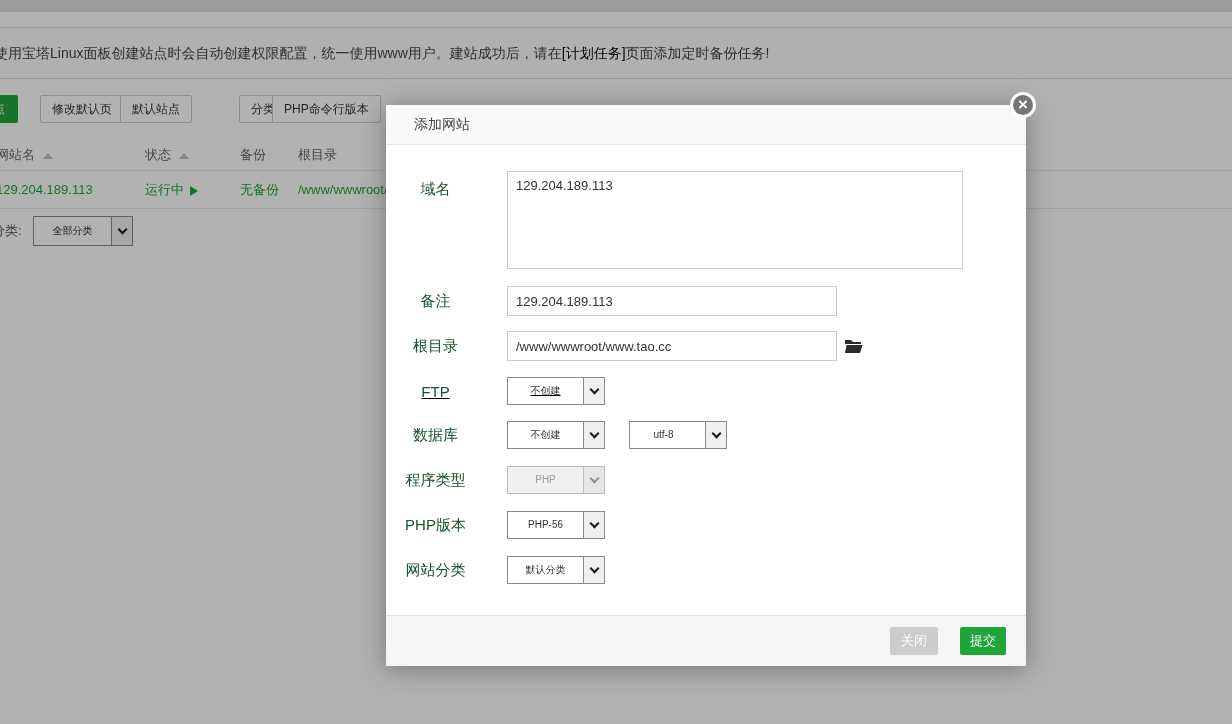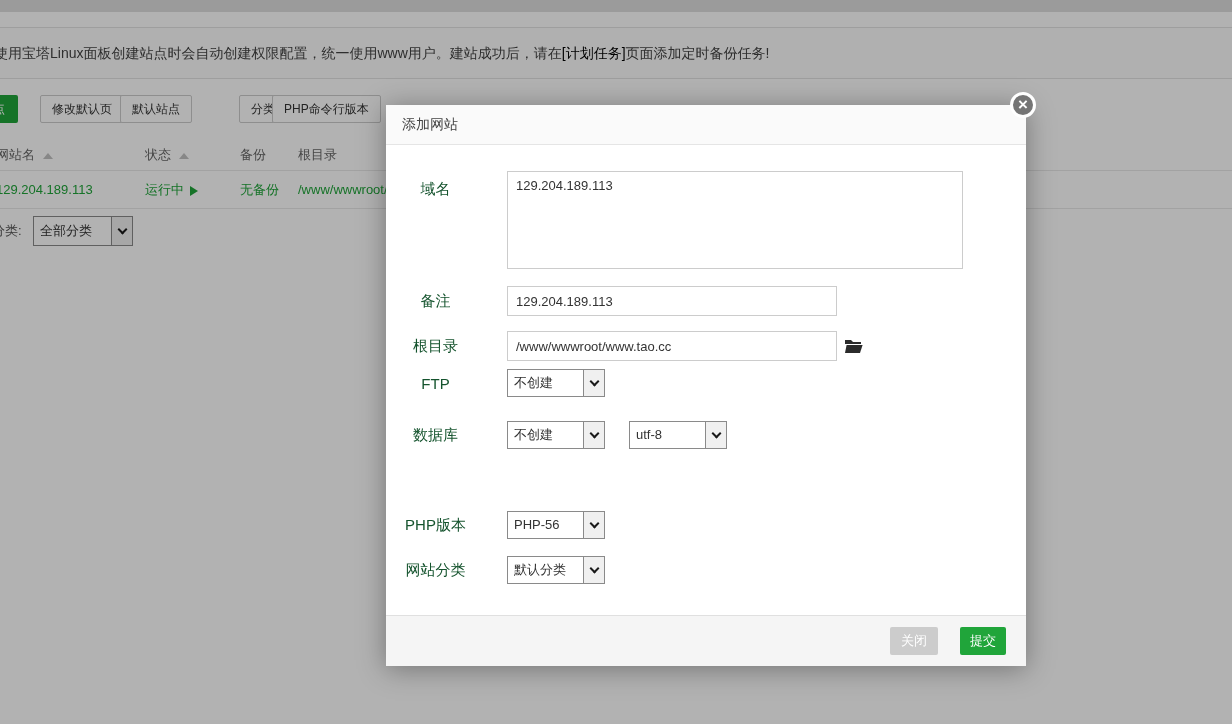--- a/index.html
+++ b/index.html
@@ -31,50 +31,50 @@
   .trow { position:absolute; left:0; top:176px; width:100%; height:28px; font-size:13px; color:#20a53a; }
   .trow .cell { line-height:28px; }
   .play-icon { display:inline-block; width:0; height:0; margin-left:6px; vertical-align:middle;
                border-top:5px solid transparent; border-bottom:5px solid transparent; border-left:8px solid #20a53a; }
 
   .filter { position:absolute; left:0; top:216px; height:30px; }
   .filter-label { position:absolute; left:-8px; top:0; line-height:30px; font-size:13px; color:#555; white-space:nowrap; }
 
   
   .sel { display:inline-flex; height:28px; border:1px solid #8a8a8a; background:#fff; cursor:pointer; align-items:stretch; }
-  .sel-val { flex:1; font-size:13px; color:#333; line-height:26px; padding:0 6px; white-space:nowrap; overflow:hidden; }
+  .sel-val { flex:1; font-size:10px; color:#333; line-height:26px; padding:0 6px; white-space:nowrap; overflow:hidden;text-align:center; }
   .sel-arrow { width:21px; background:#f0f0f0; border-left:1px solid #8a8a8a; display:flex; align-items:center; justify-content:center; }
   .chev { width:7px; height:7px; border-right:2px solid #1a1a1a; border-bottom:2px solid #1a1a1a;
           transform:rotate(45deg); margin-top:-4px; }
   .sel.disabled { background:#f0f0f0; border-color:#bdbdbd; cursor:default; }
   .sel.disabled .sel-val { color:#9a9a9a; }
   .sel.disabled .sel-arrow { background:#e6e6e6; border-left-color:#bdbdbd; }
   .sel.disabled .chev { border-color:#8f8f8f; }
 
   .filter-sel { position:absolute; left:33px; top:0; width:100px; height:30px; }
   .filter-sel .sel-val { line-height:28px; }
 
   
   .overlay { position:absolute; inset:0; background:rgba(0,0,0,0.30); z-index:10; }
 
   
   .modal { position:absolute; left:386px; top:105px; width:640px; height:561px; background:#fff; z-index:20;
            box-shadow:0 3px 26px rgba(0,0,0,0.35); }
   .modal-header { position:absolute; left:0; top:0; width:100%; height:40px; background:#fafafa; border-bottom:1px solid #e5e5e5; }
-  .modal-title { line-height:39px; padding-left:16px; font-size:14px; color:#444; }
+  .modal-title { line-height:39px; padding-left:28px; font-size:14px; color:#444; }
   .modal-close { position:absolute; top:-13px; right:-10px; width:26px; height:26px; border-radius:50%;
                  background:#757575; border:3px solid #fff; color:#fff; font-size:17px; line-height:20px;
                  text-align:center; cursor:pointer; font-weight:bold; }
 
   .mrow { position:absolute; left:0; width:100%; display:flex; align-items:center; }
   .mrow label { width:99px; text-align:center; font-size:15px; color:#14532d; flex:none; }
   .mrow .ctl { margin-left:22px; }
   .r-domain { top:66px; align-items:flex-start; }
   .r-domain label { margin-top:9px; }
-  .r-remark { top:181px; } .r-root { top:226px; } .r-ftp { top:264px; } .r-db { top:316px; }
+  .r-remark { top:181px; } .r-root { top:226px; } .r-ftp { top:272px;text-decoration:underline; } .r-db { top:316px; }
   .r-app { top:361px; } .r-php { top:406px; } .r-cat { top:451px; }
 
   textarea.domain-input { width:456px; height:98px; border:1px solid #ccc; resize:none; font-size:13px; color:#333;
                           padding:6px 8px; font-family:"Liberation Sans","DejaVu Sans",sans-serif; outline:none; }
   input.text-input { width:330px; height:30px; border:1px solid #ccc; font-size:13px; color:#333; padding:0 8px; outline:none;
                      font-family:"Liberation Sans","DejaVu Sans",sans-serif; }
   .sel-98 { width:98px; }
   .charset-sel { margin-left:24px;gap:8px; }
   .folder-btn { margin-left:7px; cursor:pointer; display:inline-flex; align-items:center; }
 
@@ -179,20 +179,29 @@
         </span>
     </div>
     <div class="sel sel-98 charset-sel">
       <span class="sel-val">utf-8</span>
       <span class="sel-arrow">
           <i class="chev"></i>
         </span>
     </div>
   </div>
 
+  <div class="mrow r-app">
+    <label>程序类型</label>
+    <div class="sel sel-98 ctl disabled">
+      <span class="sel-val">PHP</span>
+      <span class="sel-arrow">
+          <i class="chev"></i>
+        </span>
+    </div>
+  </div>
 
   <div class="mrow r-php">
     <label>PHP版本</label>
     <div class="sel sel-98 ctl">
       <span class="sel-val">PHP-56</span>
       <span class="sel-arrow">
           <i class="chev"></i>
         </span>
     </div>
   </div>

